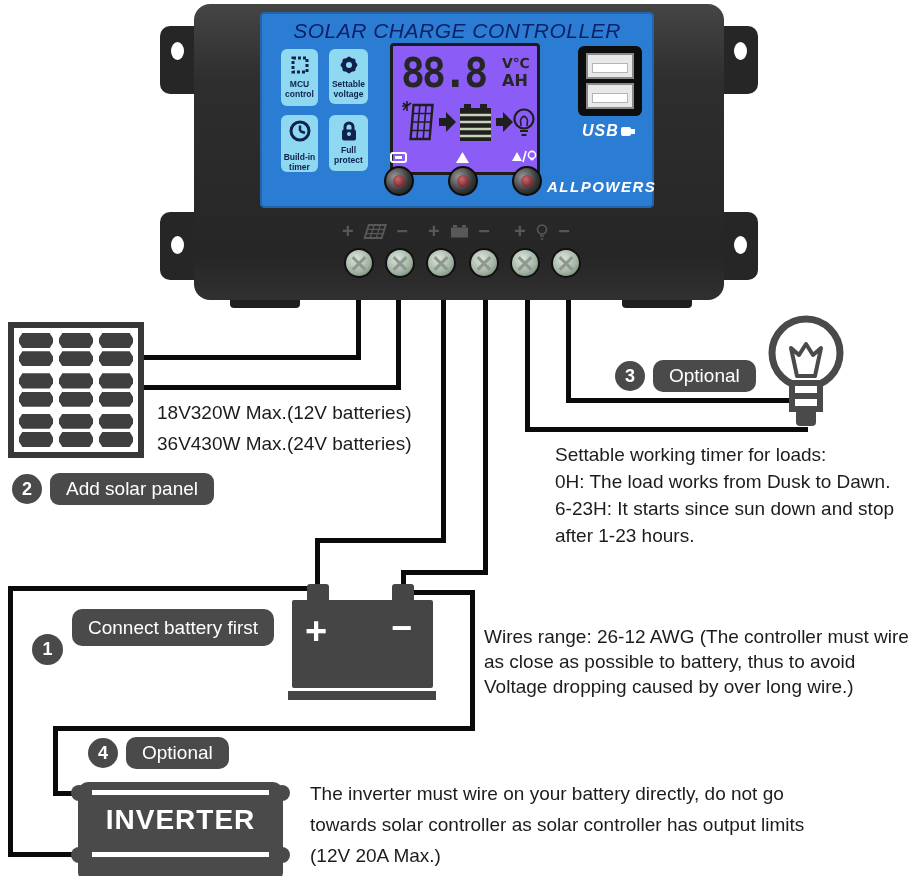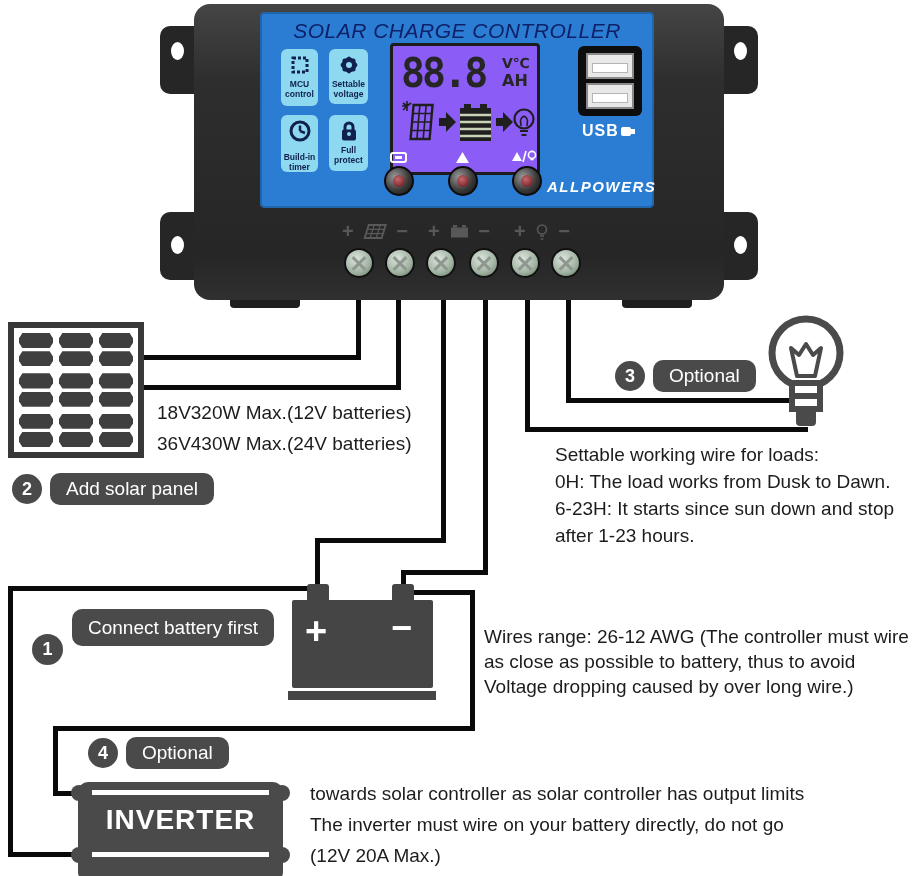--- a/index.html
+++ b/index.html
@@ -22,21 +22,21 @@
   .tile .lbl{font-size:8.5px;font-weight:bold;color:#10214f;text-align:center;line-height:10px;margin-top:2px;}
   .lcd{position:absolute;left:130px;top:31px;width:150px;height:132px;background:#8b5cf6;
        border:3px solid #1c1c1c;border-radius:4px;box-sizing:border-box;}
   .lcd-digits{position:absolute;left:8px;top:4px;font-family:"DejaVu Sans Mono",monospace;
               font-weight:bold;font-size:40px;letter-spacing:-3px;color:#262626;}
   .lcd-units{position:absolute;left:109px;top:9px;color:#262626;font-family:"DejaVu Sans",sans-serif;line-height:17px;font-weight:bold;font-size:14px;}
   .usb-module{position:absolute;left:318px;top:34px;width:64px;height:70px;background:#0d0d0d;
               border-radius:6px;display:flex;flex-direction:column;align-items:center;justify-content:center;gap:4px;}
   .usb-port{width:48px;height:26px;background:#e8e8e8;border:2px solid #8a8a8a;box-sizing:border-box;position:relative;}
   .usb-port i{position:absolute;left:4px;right:4px;bottom:4px;height:8px;background:#fff;border:1px solid #b5b5b5;}
-  .usb-logo{position:absolute;left:322px;top:110px;color:#fff;font-weight:bold;
+  .usb-logo{position:absolute;left:322px;top:110px;color:#fff;font-style:italic;font-weight:bold;
             font-size:16px;letter-spacing:1px;display:flex;align-items:center;gap:2px;}
   .usb-plug{display:inline-block;width:10px;height:9px;background:#fff;border-radius:2px;position:relative;}
   .usb-plug:after{content:"";position:absolute;right:-4px;top:2px;width:4px;height:5px;background:#fff;}
   .btn{position:absolute;width:30px;height:30px;border-radius:50%;
        background:radial-gradient(circle at 35% 35%,#9a9a9a,#3a3a3a 55%,#101010);border:2px solid #0c0c0c;box-sizing:border-box;}
   .btn i{position:absolute;left:7px;top:7px;width:12px;height:12px;border-radius:50%;
          background:radial-gradient(circle at 40% 35%,#c46a6a,#7e2832 70%);}
   .btn-ico{position:absolute;display:flex;align-items:center;justify-content:center;color:#fff;}
   .brand{position:absolute;left:287px;top:166px;color:#fff;font-style:italic;font-weight:bold;
          font-size:15px;letter-spacing:1.5px;}
@@ -326,45 +326,45 @@
     <div class="inv-bump" style="right:-7px;top:65px;"></div>
     <div class="inv-line" style="top:8px;"></div>
     <div class="inv-line" style="top:70px;"></div>
     <div class="inv-name">INVERTER</div>
   </div>
 
   <div class="stepnum" style="left:32px;top:634px;">1</div>
   <div class="pill" style="left:72px;top:609px;height:37px;">Connect battery first</div>
 
   <div class="stepnum" style="left:12px;top:474px;width:30px;height:30px;">2</div>
-  <div class="pill" style="left:50px;top:473px;height:32px;">Add solar panel</div>
+  <div class="pill" style="left:50px;top:473px;height:32px;border-radius:9px;">Add solar panel</div>
 
   <div class="stepnum" style="left:615px;top:361px;width:30px;height:30px;">3</div>
   <div class="pill" style="left:653px;top:360px;height:32px;">Optional</div>
 
   <div class="stepnum" style="left:88px;top:738px;width:30px;height:30px;">4</div>
   <div class="pill" style="left:126px;top:737px;height:32px;">Optional</div>
 
   <div class="note" style="left:157px;top:397px;line-height:31px;">
     <div>18V320W Max.(12V batteries)</div>
     <div>36V430W Max.(24V batteries)</div>
   </div>
 
   <div class="note" style="left:555px;top:441px;line-height:27px;">
-    <div>Settable working wire for loads:</div>
+    <div>Settable working timer for loads:</div>
     <div>0H: The load works from Dusk to Dawn.</div>
     <div>6-23H: It starts since sun down and stop</div>
     <div>after 1-23 hours.</div>
   </div>
 
   <div class="note" style="left:484px;top:624px;line-height:25px;">
     <div>Wires range: 26-12 AWG (The controller must wire</div>
     <div>as close as possible to battery, thus to avoid</div>
     <div>Voltage dropping caused by over long wire.)</div>
   </div>
 
   <div class="note" style="left:310px;top:778px;line-height:31px;">
+    <div>The inverter must wire on your battery directly, do not go</div>
     <div>towards solar controller as solar controller has output limits</div>
-    <div>The inverter must wire on your battery directly, do not go</div>
     <div>(12V 20A Max.)</div>
   </div>
 
 </div>
 
 </body></html>

